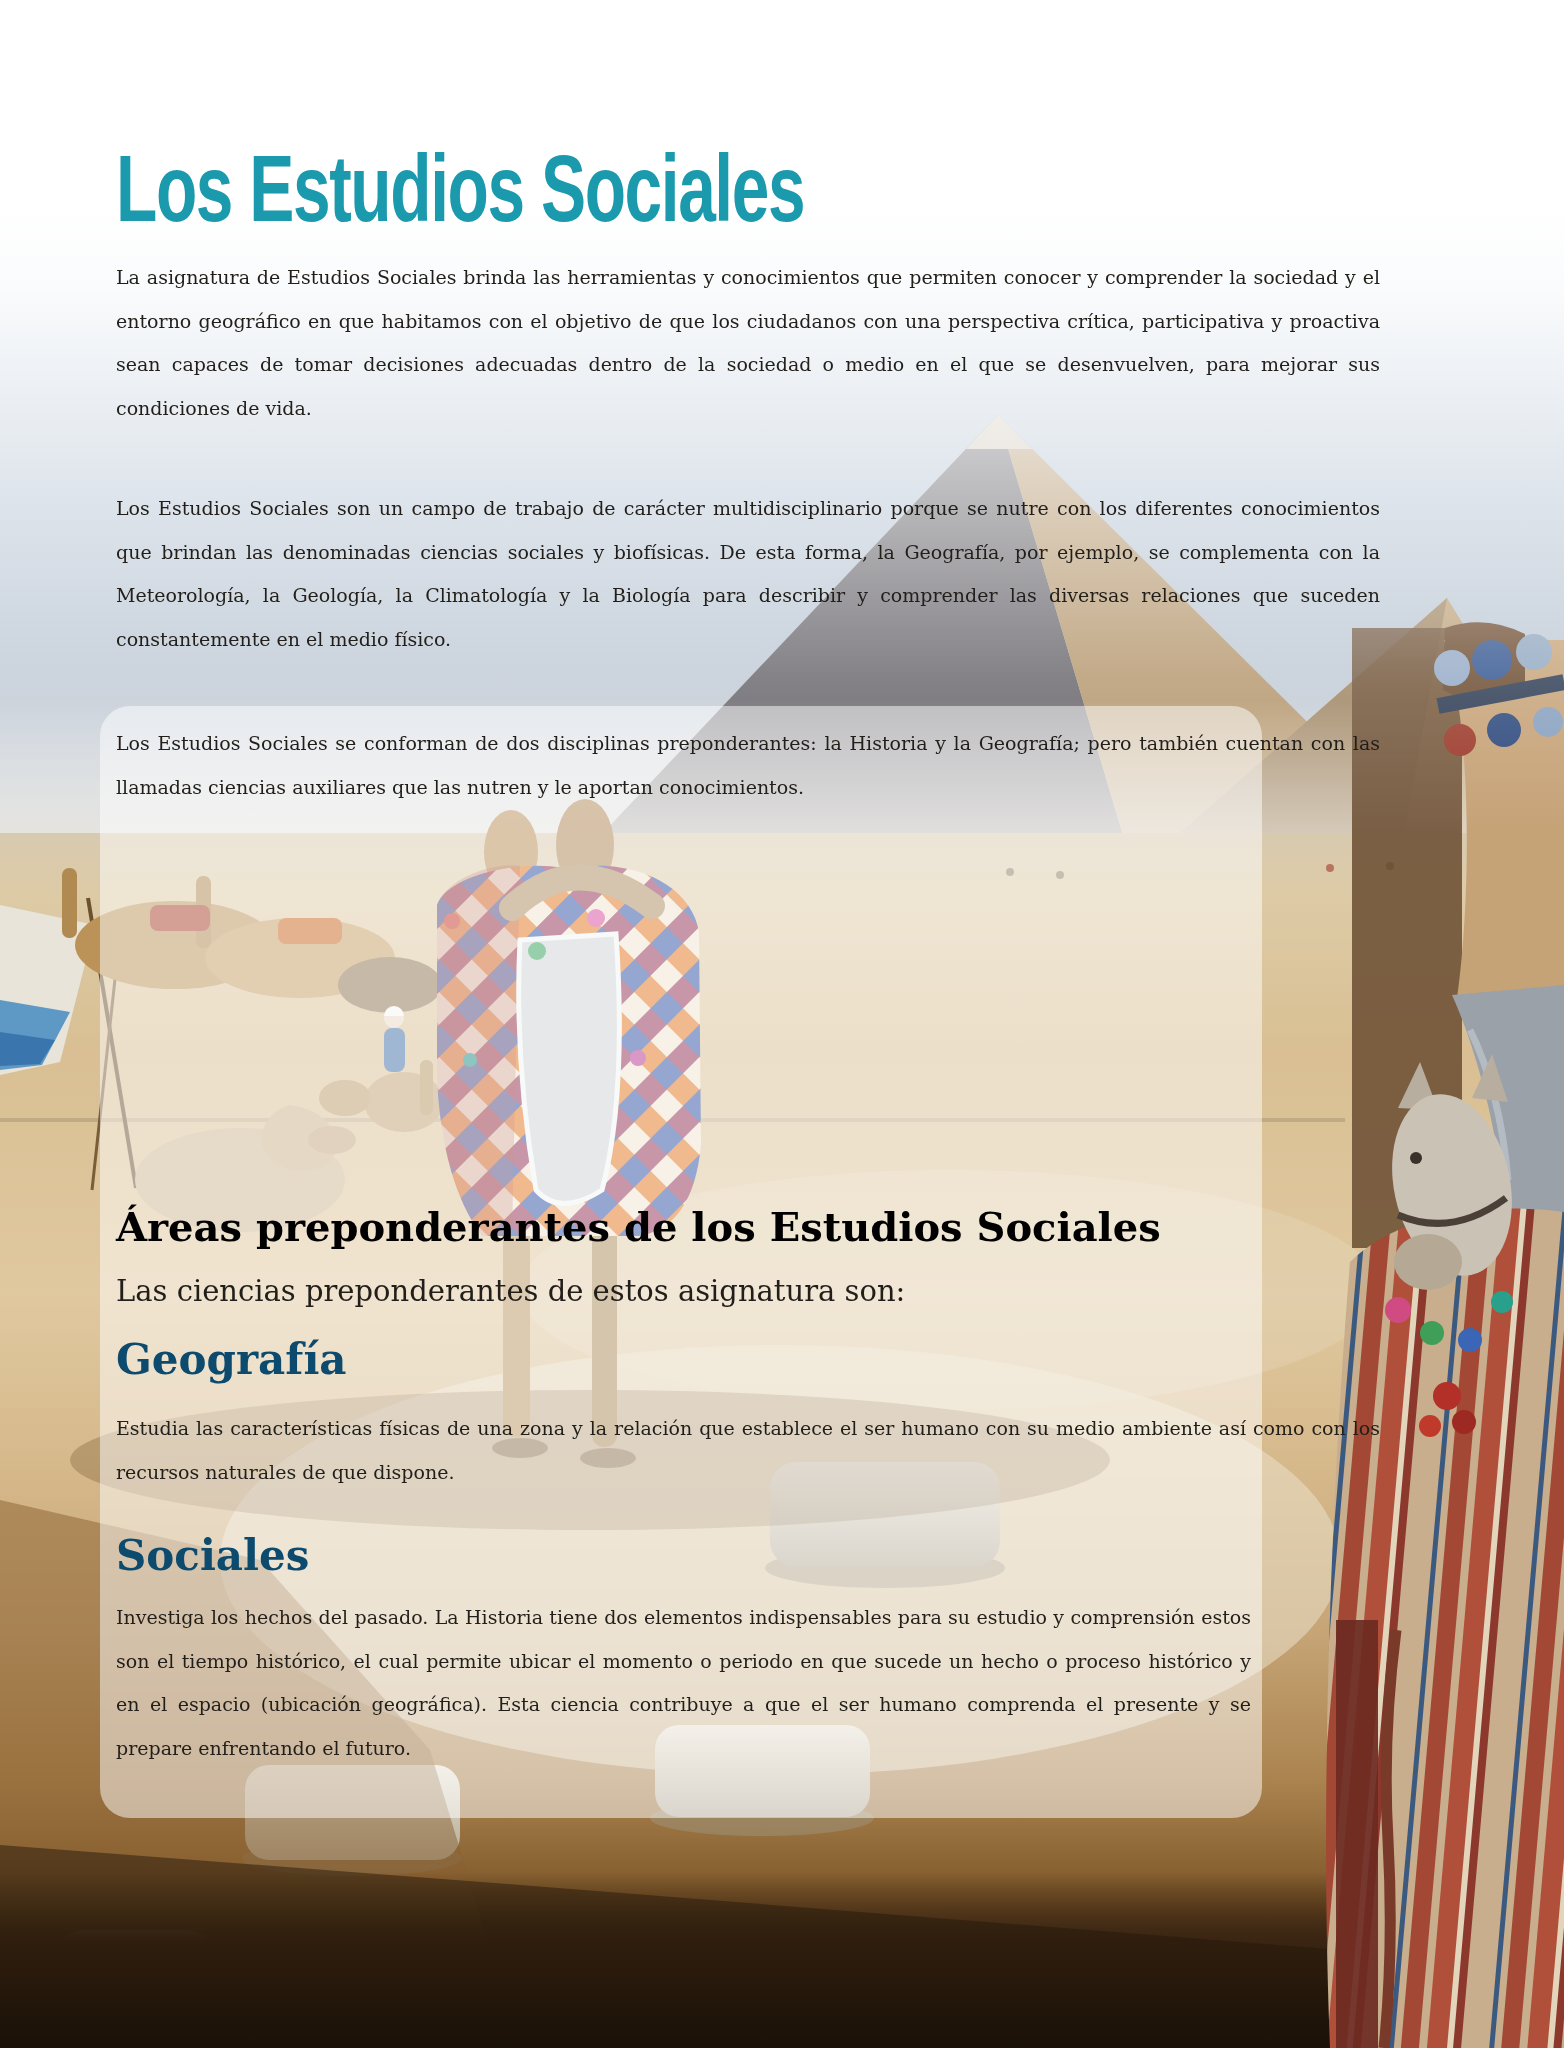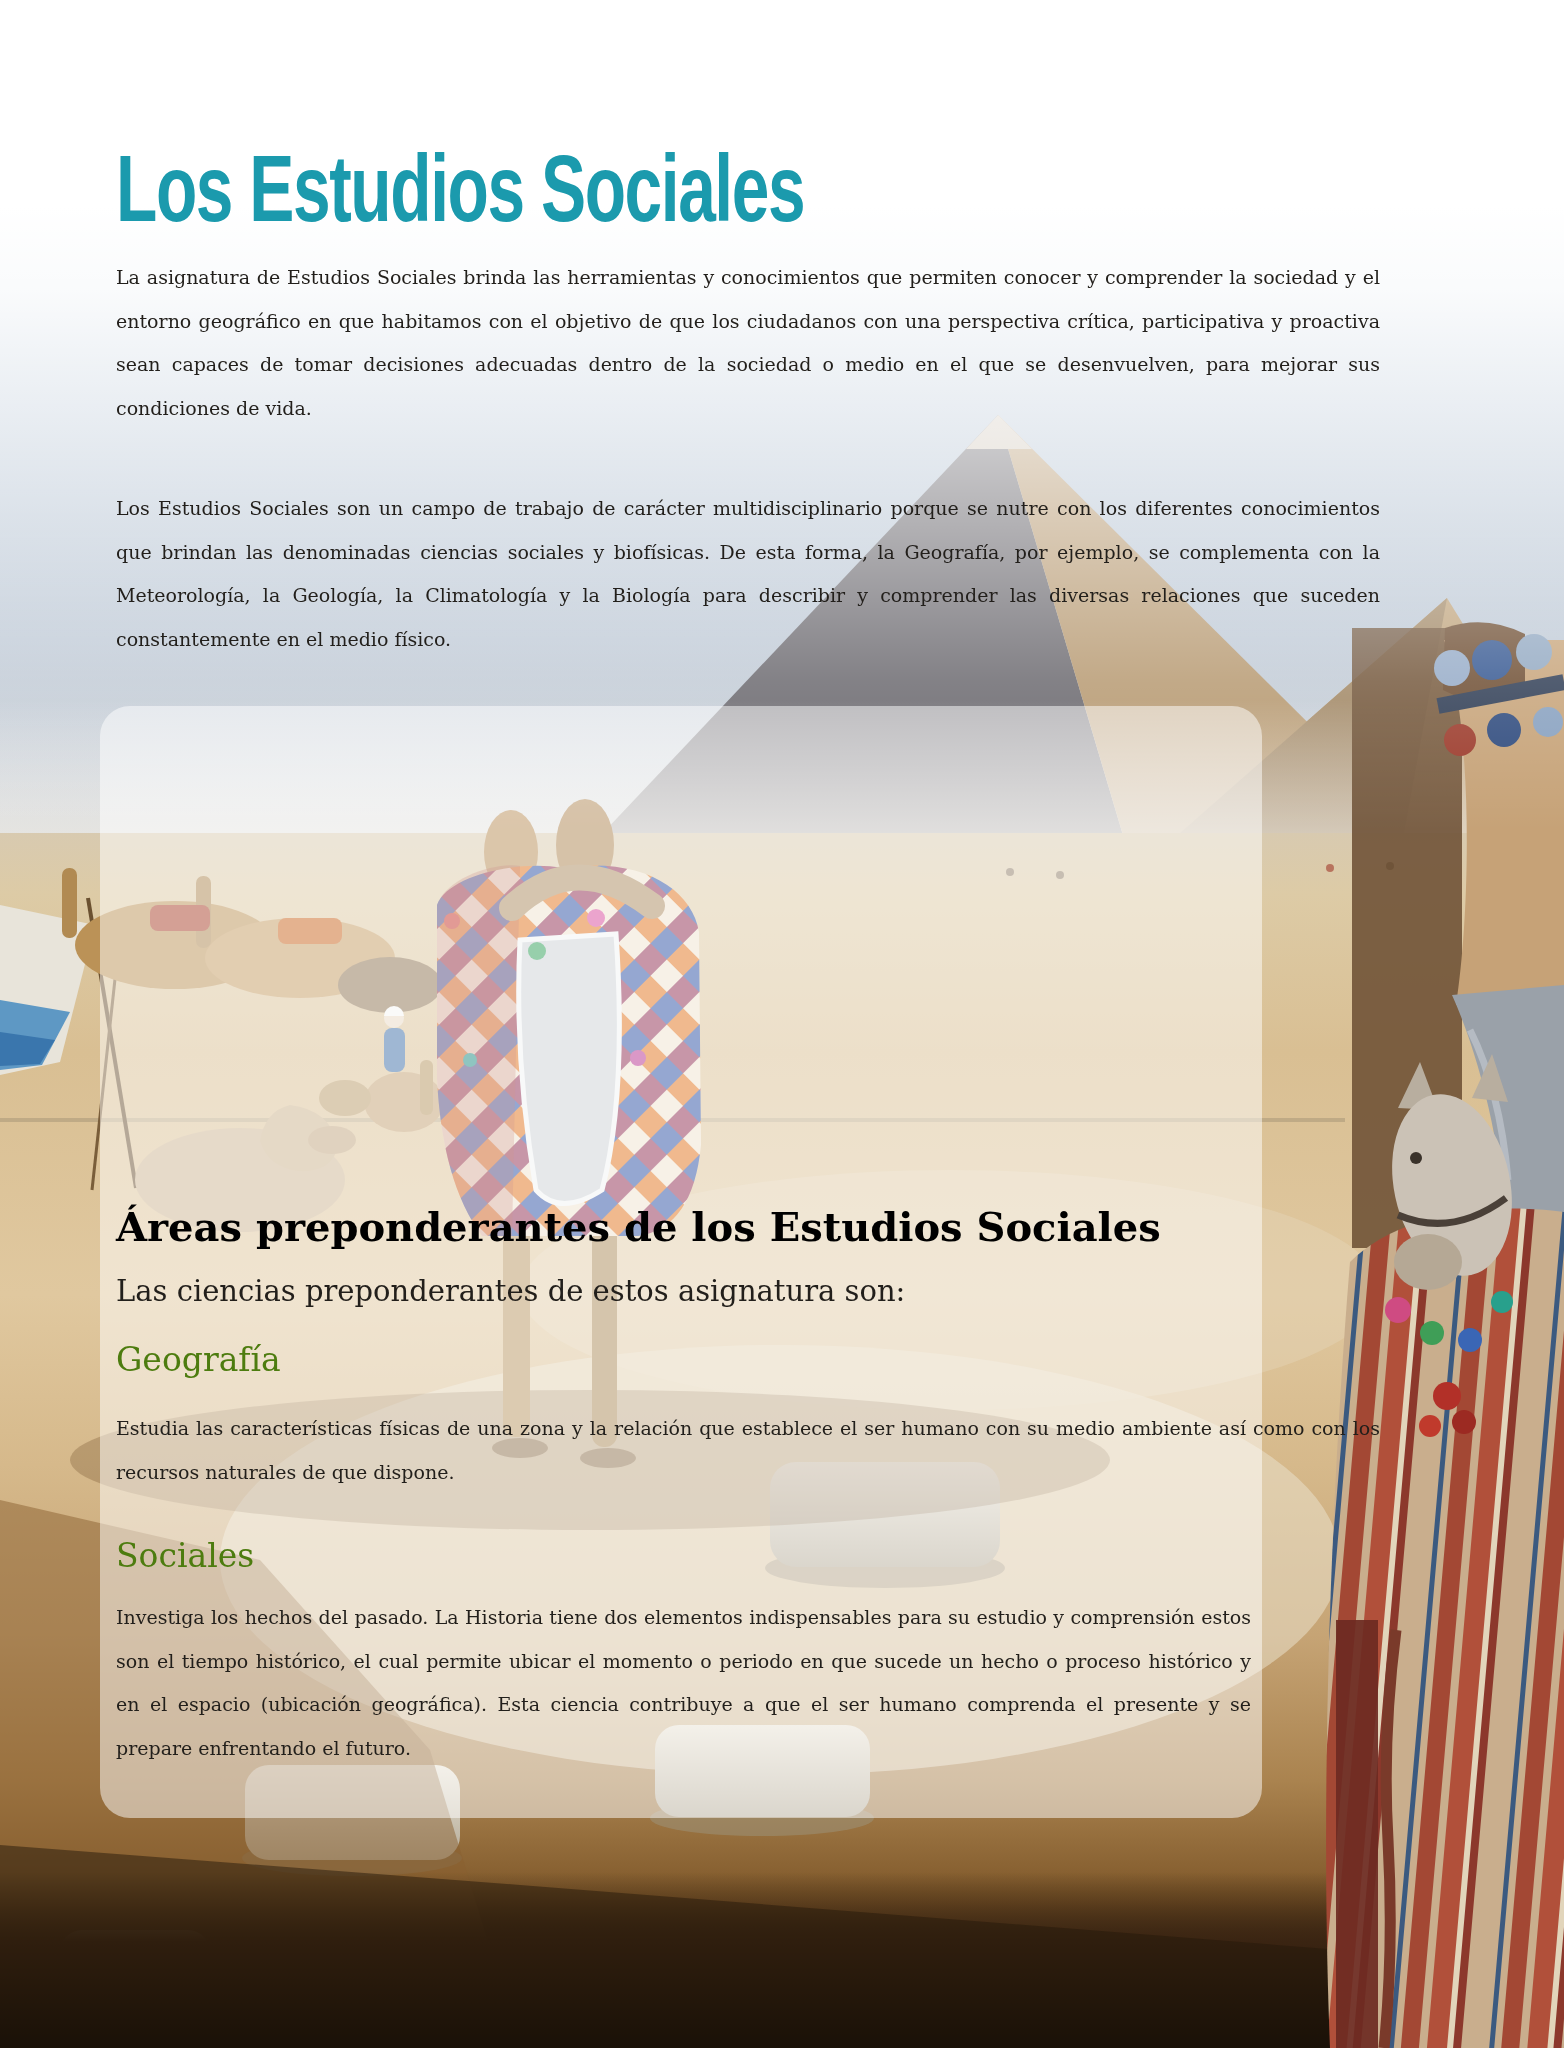--- a/index.html
+++ b/index.html
@@ -29,21 +29,21 @@
     font-size:94px;line-height:1;color:#1b9aad;letter-spacing:-2px;
     transform:scaleX(.72);transform-origin:0 50%;white-space:nowrap;
   }
   .para{width:1264px;font-size:19px;line-height:43.5px;text-align:justify;}
   .p1{top:256px}.p2{top:487px}.p3{top:722px}
   .section-heading{
     top:1202px;font-family:"DejaVu Serif",serif;font-weight:700;
     font-size:40px;line-height:50px;color:#000000;white-space:nowrap;
   }
   .lead{top:1270px;font-size:29px;line-height:43.5px;width:1264px;}
-  .subhead{font-weight:400;font-size:33px;line-height:44px;color:#4d7c0f;}
+  .subhead{font-weight:700;font-size:42px;line-height:44px;color:#0c4a6e;}
   .sh-geo{top:1338px}.sh-his{top:1534px}
   .para-geo{top:1407px}
   .para-his{top:1596px;width:1135px}
 </style>
 </head>
 <body>
 
 <div class="page">
 
   <svg class="photo-svg" viewBox="0 0 1564 2048" aria-hidden="true">
@@ -228,20 +228,21 @@
 
   <div class="white-fade"></div>
 
   <div class="panel"></div>
 
   <div class="content">
     <h1 class="title">Los Estudios Sociales</h1>
 
     <p class="para p1">La asignatura de Estudios Sociales brinda las herramientas y conocimientos que permiten conocer y comprender la sociedad y el entorno geográfico en que habitamos con el objetivo de que los ciudadanos con una perspectiva crítica, participativa y proactiva sean capaces de tomar decisiones adecuadas dentro de la sociedad o medio en el que se desenvuelven, para mejorar sus condiciones de vida.</p>
     <p class="para p2">Los Estudios Sociales son un campo de trabajo de carácter multidisciplinario porque se nutre con los diferentes conocimientos que brindan las denominadas ciencias sociales y biofísicas. De esta forma, la Geografía, por ejemplo, se complementa con la Meteorología, la Geología, la Climatología y la Biología para describir y comprender las diversas relaciones que suceden constantemente en el medio físico.</p>
+    <p class="para p3">Los Estudios Sociales se conforman de dos disciplinas preponderantes: la Historia y la Geografía; pero también cuentan con las llamadas ciencias auxiliares que las nutren y le aportan conocimientos.</p>
 
     <h2 class="section-heading">Áreas preponderantes de los Estudios Sociales</h2>
     <p class="lead">Las ciencias preponderantes de estos asignatura son:</p>
 
     <h3 class="subhead sh-geo">Geografía</h3>
     <p class="para para-geo">Estudia las características físicas de una zona y la relación que establece el ser humano con su medio ambiente así como con los recursos naturales de que dispone.</p>
 
     <h3 class="subhead sh-his">Sociales</h3>
     <p class="para para-his">Investiga los hechos del pasado. La Historia tiene dos elementos indispensables para su estudio y comprensión estos son el tiempo histórico, el cual permite ubicar el momento o periodo en que sucede un hecho o proceso histórico y en el espacio (ubicación geográfica). Esta ciencia contribuye a que el ser humano comprenda el presente y se prepare enfrentando el futuro.</p>
   </div>

